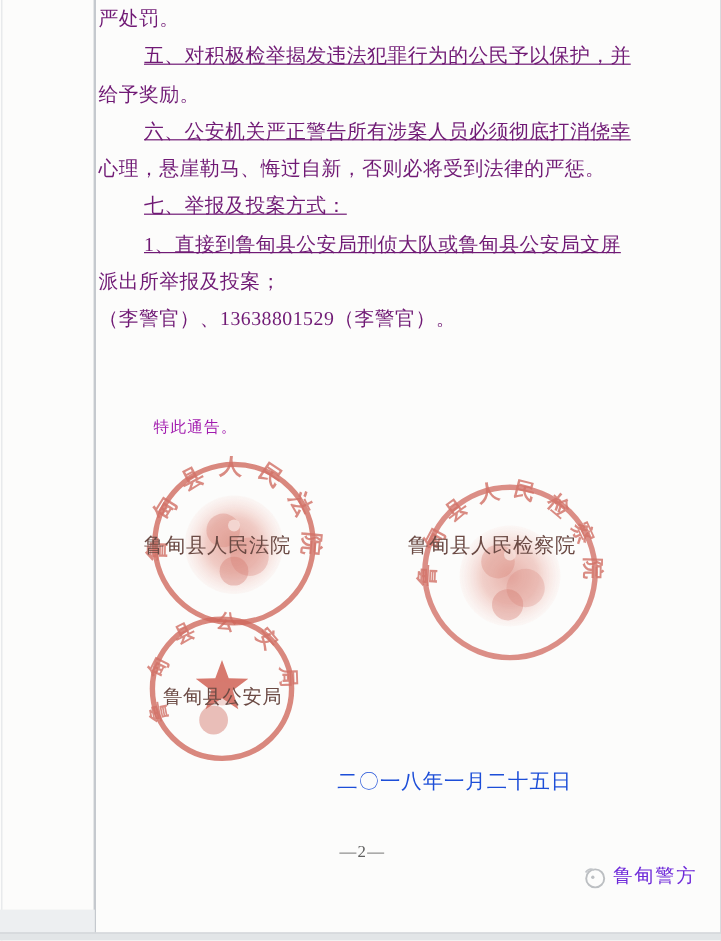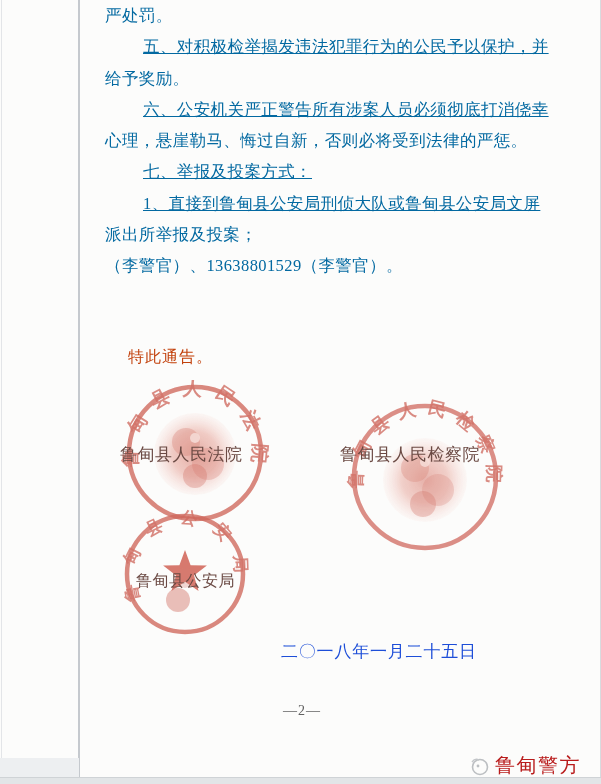--- a/index.html
+++ b/index.html
@@ -5,30 +5,30 @@
   html,body{margin:0;padding:0;background:#ffffff;}
   .page{
     position:relative;width:601px;height:784px;overflow:hidden;
     background:#fcfcfb;
     font-family:"Liberation Serif", serif;
   }
   .edge-line-left{position:absolute;left:1px;top:0;width:1px;height:784px;background:#e3e5e8;}
   .fold-line{position:absolute;left:78px;top:0;width:2px;height:779px;background:#b7bcc3;opacity:.8;}
   .edge-line-right{position:absolute;right:0;top:0;width:1px;height:784px;background:#d8dbde;}
 
-  .body-text{position:absolute;left:105px;top:0;width:440px;color:#0369a1;}
+  .body-text{position:absolute;left:82px;top:0;width:440px;color:#701a75;}
   .body-text .line{
     height:31.3px;line-height:31.3px;font-size:16.5px;letter-spacing:.4px;
     white-space:nowrap;
   }
   .body-text .line.indent{padding-left:38px;text-decoration:underline;}
 
   .closing{
-    position:absolute;left:128px;top:347px;font-size:16px;letter-spacing:1px;
-    color:#c2410c;
+    position:absolute;left:128px;top:347px;font-size:13px;letter-spacing:1px;
+    color:#a21caf;
   }
 
   .seal{position:absolute;opacity:.92;}
   .seal-court{left:120px;top:380px;}
   .seal-procuratorate{left:345px;top:398px;}
   .seal-police{left:120px;top:508px;}
   .seal-arc-text{fill:#cf675c;opacity:.82;font-family:"Liberation Serif", serif;font-weight:bold;}
 
   .seal-name{
     position:absolute;color:#6b4a44;font-size:17px;letter-spacing:.5px;white-space:nowrap;
@@ -39,22 +39,22 @@
 
   .doc-date{
     position:absolute;left:281px;top:640px;font-size:17px;letter-spacing:.8px;
     color:#1d4ed8;white-space:nowrap;
   }
   .page-number{
     position:absolute;left:283px;top:703px;font-size:14px;letter-spacing:1px;color:#606060;
   }
 
   .watermark{
-    position:absolute;right:20px;top:752px;display:flex;align-items:center;gap:4px;
-    color:#b91c1c;font-size:20px;letter-spacing:1.5px;
+    position:absolute;right:20px;top:720px;display:flex;align-items:center;gap:4px;
+    color:#6d28d9;font-size:16px;letter-spacing:1.5px;
     font-family:"Liberation Sans", sans-serif;
   }
   .corner-shade{position:absolute;left:0;top:758px;width:79px;height:22px;background:#edeff1;}
   .bottom-strip{position:absolute;left:0;bottom:0;width:601px;height:6px;background:#e2e5e7;border-top:1px solid #cfd3d6;}
 </style>
 </head>
 <body>
 
 <div class="page">
 

